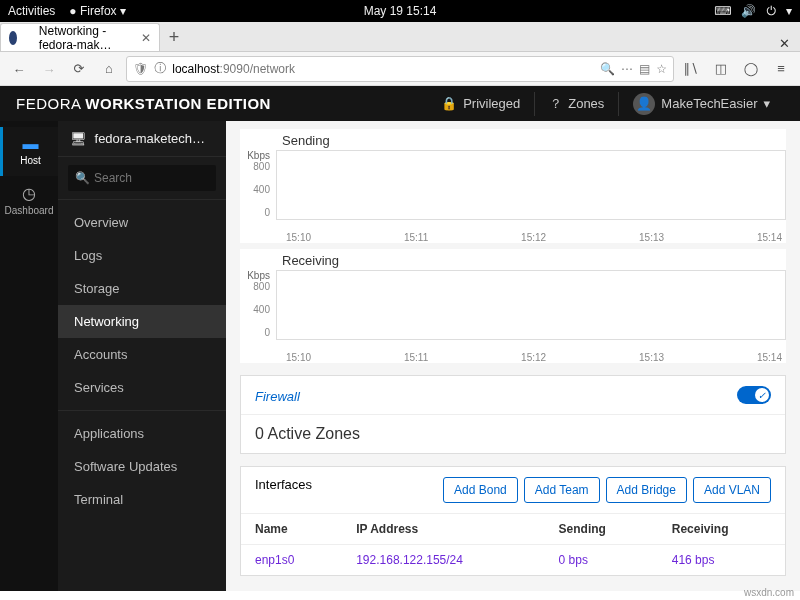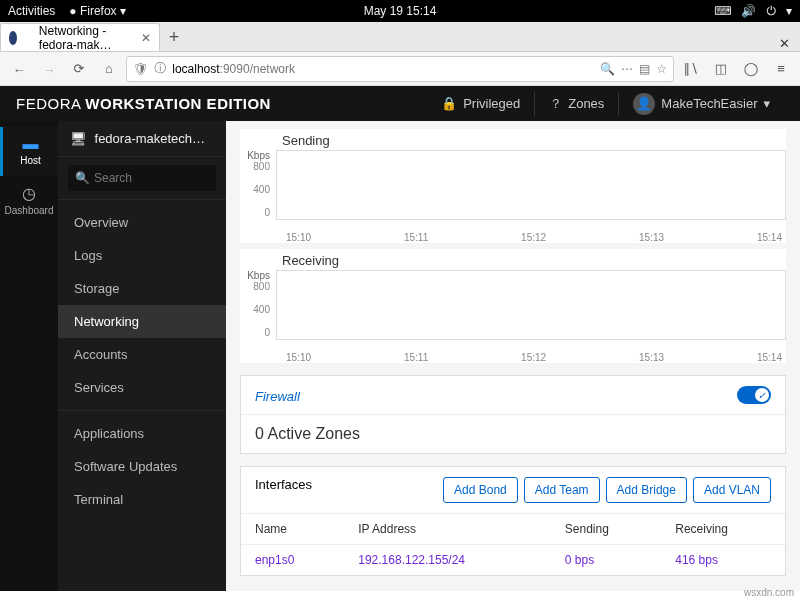--- a/index.html
+++ b/index.html
@@ -68,21 +68,21 @@
 .card-head { display: flex; align-items: flex-end; padding: 10px 14px; border-bottom: 1px solid #eee; font-style: italic; }
 .link { color: #06c; cursor: pointer; }
 .toggle { width: 34px; height: 18px; background: #06c; border-radius: 9px; position: relative; cursor: pointer; margin-left: auto; }
 .toggle::after { content: "✓"; color: #06c; font-size: 10px; position: absolute; right: 2px; top: 2px; width: 14px; height: 14px; background: #fff; border-radius: 50%; display: flex; align-items: center; justify-content: center; }
 .card-body { padding: 10px 14px; color: #333; font-size: 16px; }
 
 .iface-head { display: flex; align-items: flex-start; padding: 10px 14px; gap: 24px; }
 .iface-head .spacer { flex: 1; }
 .btn-outline { border: 1px solid #06c; color: #06c; background: #fff; padding: 5px 10px; border-radius: 3px; font-size: 12px; cursor: pointer; }
 .tbl { width: 100%; border-collapse: collapse; font-size: 12px; }
-.tbl th { text-align: left; font-weight: 400; padding: 8px 14px; border-top: 1px solid #eee; border-bottom: 1px solid #eee; color: #333; }
+.tbl th { text-align: left; font-weight: 700; padding: 8px 14px; border-top: 1px solid #eee; border-bottom: 1px solid #eee; color: #333; }
 .tbl td { padding: 8px 14px; color: #6d28d9; }
 
 .watermark { position: fixed; bottom: 2px; right: 6px; font-size: 10px; color: #999; }
 </style>
 </head>
 <body>
 
 <div class="topbar">
   <span class="topbar-item">Activities</span>
   <span class="topbar-item">● <span>Firefox</span> ▾</span>

